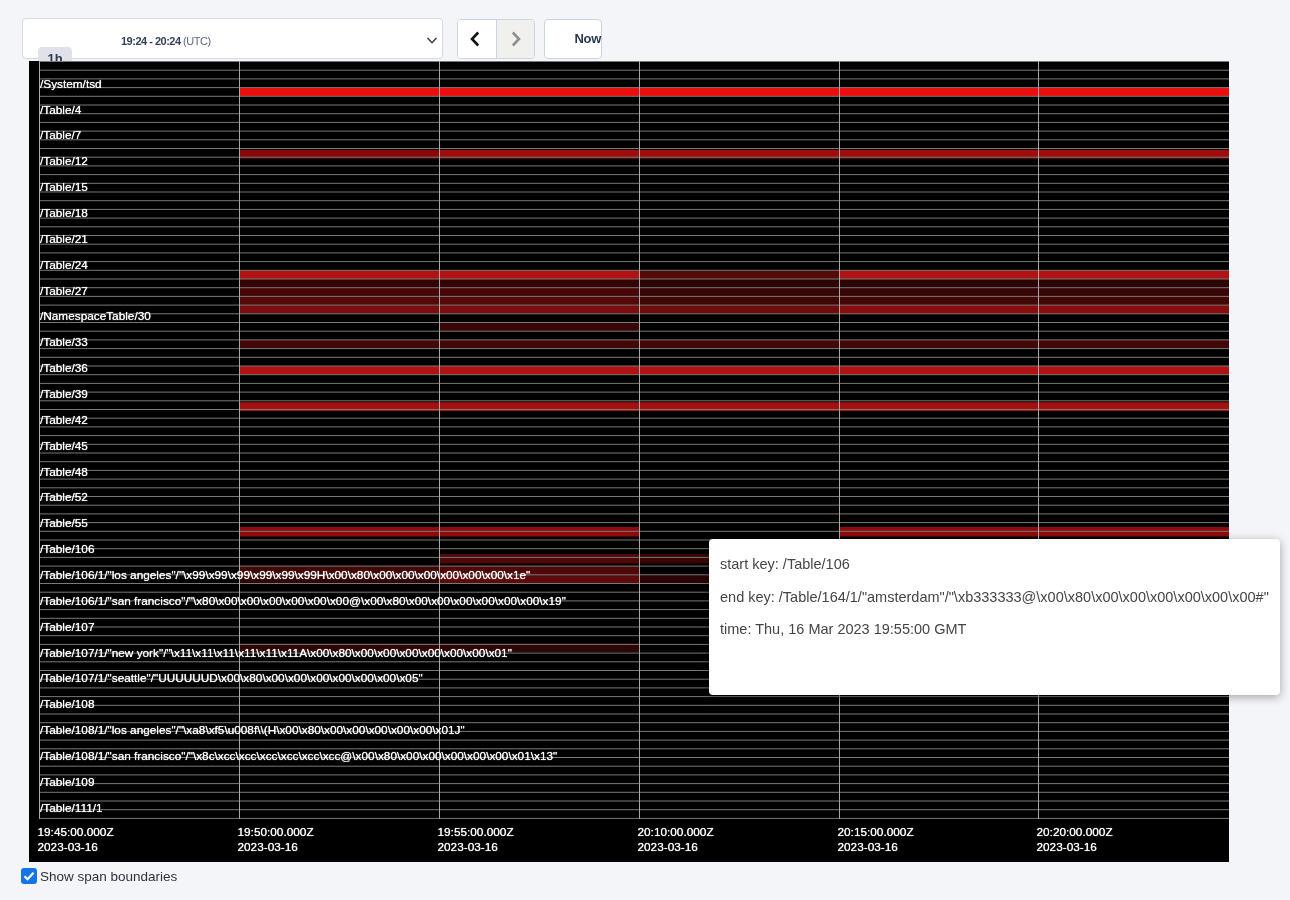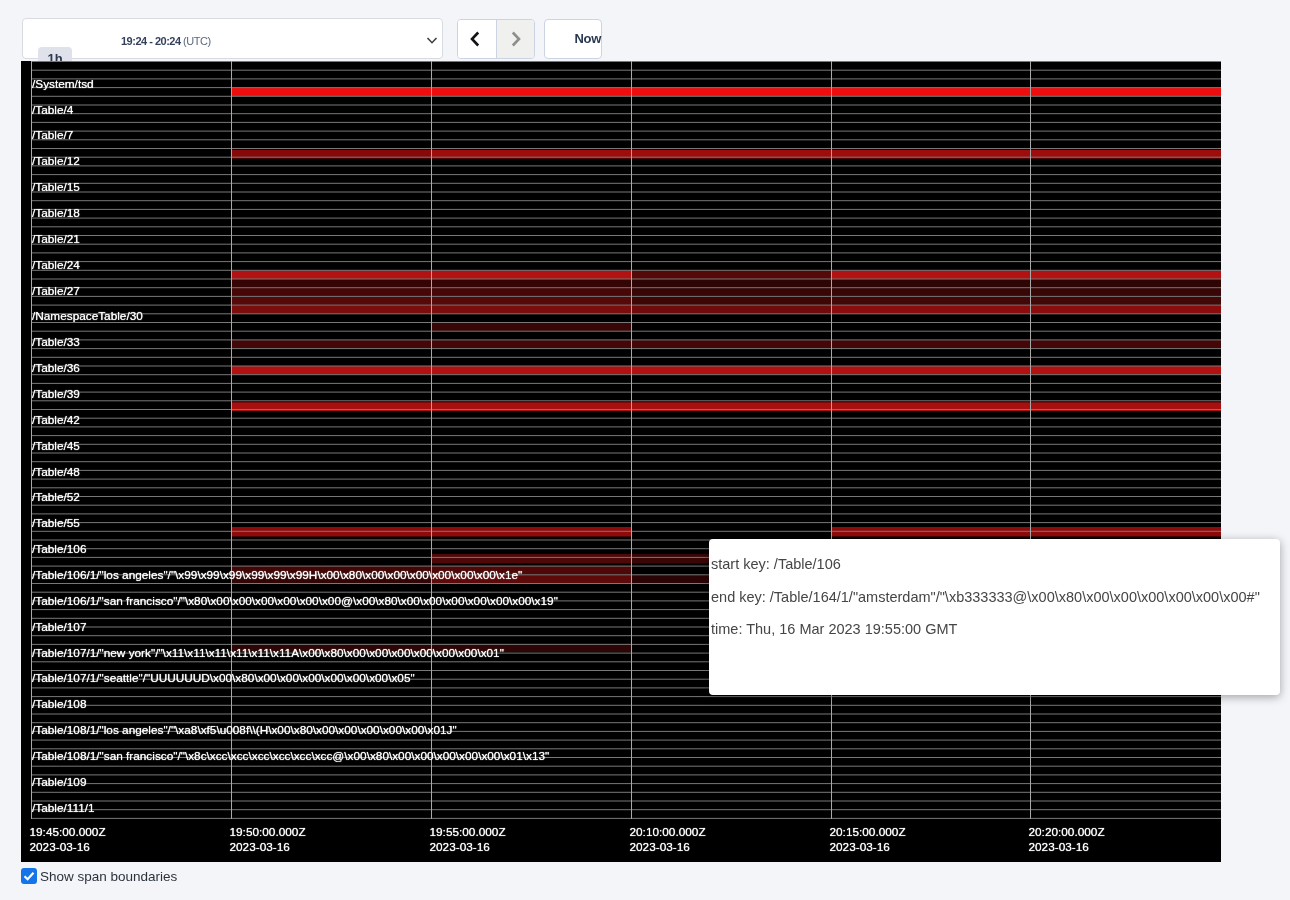--- a/index.html
+++ b/index.html
@@ -25,21 +25,21 @@
   </div>
   <div class="abs" style="left:38px;top:0;width:40px;height:38px;background:#f0f0ee;border-left:1px solid #ccd3e3;">
     <svg class="abs" style="left:14px;top:11px;" width="10" height="16" viewBox="0 0 10 16">
         <path d="M1.8 1.5 L8 8 L1.8 14.5" fill="none" stroke="#8e8e8e" stroke-width="2.6"></path>
       </svg>
   </div>
 </div>
 
 <div class="abs" style="left:544px;top:19px;width:58px;height:40px;background:#fff;border:1px solid #ccd3e3;border-radius:4px;text-align:right;line-height:38px;font-size:13px;letter-spacing:-0.3px;font-weight:bold;color:#2a3950;">Now</div>
 
-<div class="abs" style="left:21px;top:61px;width:1200px;height:801px;background:#000;">
+<div class="abs" style="left:29px;top:61px;width:1200px;height:801px;background:#000;">
 <svg width="1200" height="801" viewBox="0 0 1200 801" style="display:block">
 <rect x="0" y="0" width="1200" height="801" fill="#000"></rect>
 <rect x="210" y="26.5" width="990" height="8.7" fill="#ee0d0d"></rect>
 <rect x="210" y="88.8" width="200" height="8.7" fill="#870808"></rect>
 <rect x="410" y="88.8" width="790" height="8.7" fill="#9e0c0c"></rect>
 <rect x="210" y="209.3" width="400" height="8.7" fill="#b31212"></rect>
 <rect x="610" y="209.3" width="200" height="8.7" fill="#560909"></rect>
 <rect x="810" y="209.3" width="390" height="8.7" fill="#b31212"></rect>
 <rect x="210" y="218.0" width="400" height="8.7" fill="#350505"></rect>
 <rect x="610" y="218.0" width="590" height="8.7" fill="#2d0505"></rect>
@@ -198,21 +198,21 @@
 <text x="608.5" y="775">20:10:00.000Z</text>
 <text x="608.5" y="790">2023-03-16</text>
 <text x="808.5" y="775">20:15:00.000Z</text>
 <text x="808.5" y="790">2023-03-16</text>
 <text x="1007.5" y="775">20:20:00.000Z</text>
 <text x="1007.5" y="790">2023-03-16</text>
 </g>
 </svg>
 </div>
 
-<div class="abs" style="left:709px;top:539px;width:571px;height:156px;background:#fff;border-radius:4px;box-shadow:0 2px 10px rgba(0,0,0,0.35);font-size:14.5px;color:#454545;padding:9px 0 0 2px;line-height:32.5px;white-space:nowrap;">
+<div class="abs" style="left:709px;top:539px;width:571px;height:156px;background:#fff;border-radius:4px;box-shadow:0 2px 10px rgba(0,0,0,0.35);font-size:14.5px;color:#454545;padding:9px 0 0 11px;line-height:32.5px;white-space:nowrap;">
 <div>start key: /Table/106</div>
 <div>end key: /Table/164/1/"amsterdam"/"\xb333333@\x00\x80\x00\x00\x00\x00\x00\x00#"</div>
 <div>time: Thu, 16 Mar 2023 19:55:00 GMT</div>
 </div>
 
 <div class="abs" style="left:21px;top:868px;width:16px;height:16px;background:#1574e8;border-radius:3px;">
   <svg width="16" height="16" viewBox="0 0 16 16">
       <path d="M3.5 8.2 L6.6 11.2 L12.5 4.8" fill="none" stroke="#fff" stroke-width="2.2"></path>
     </svg>
 </div>

